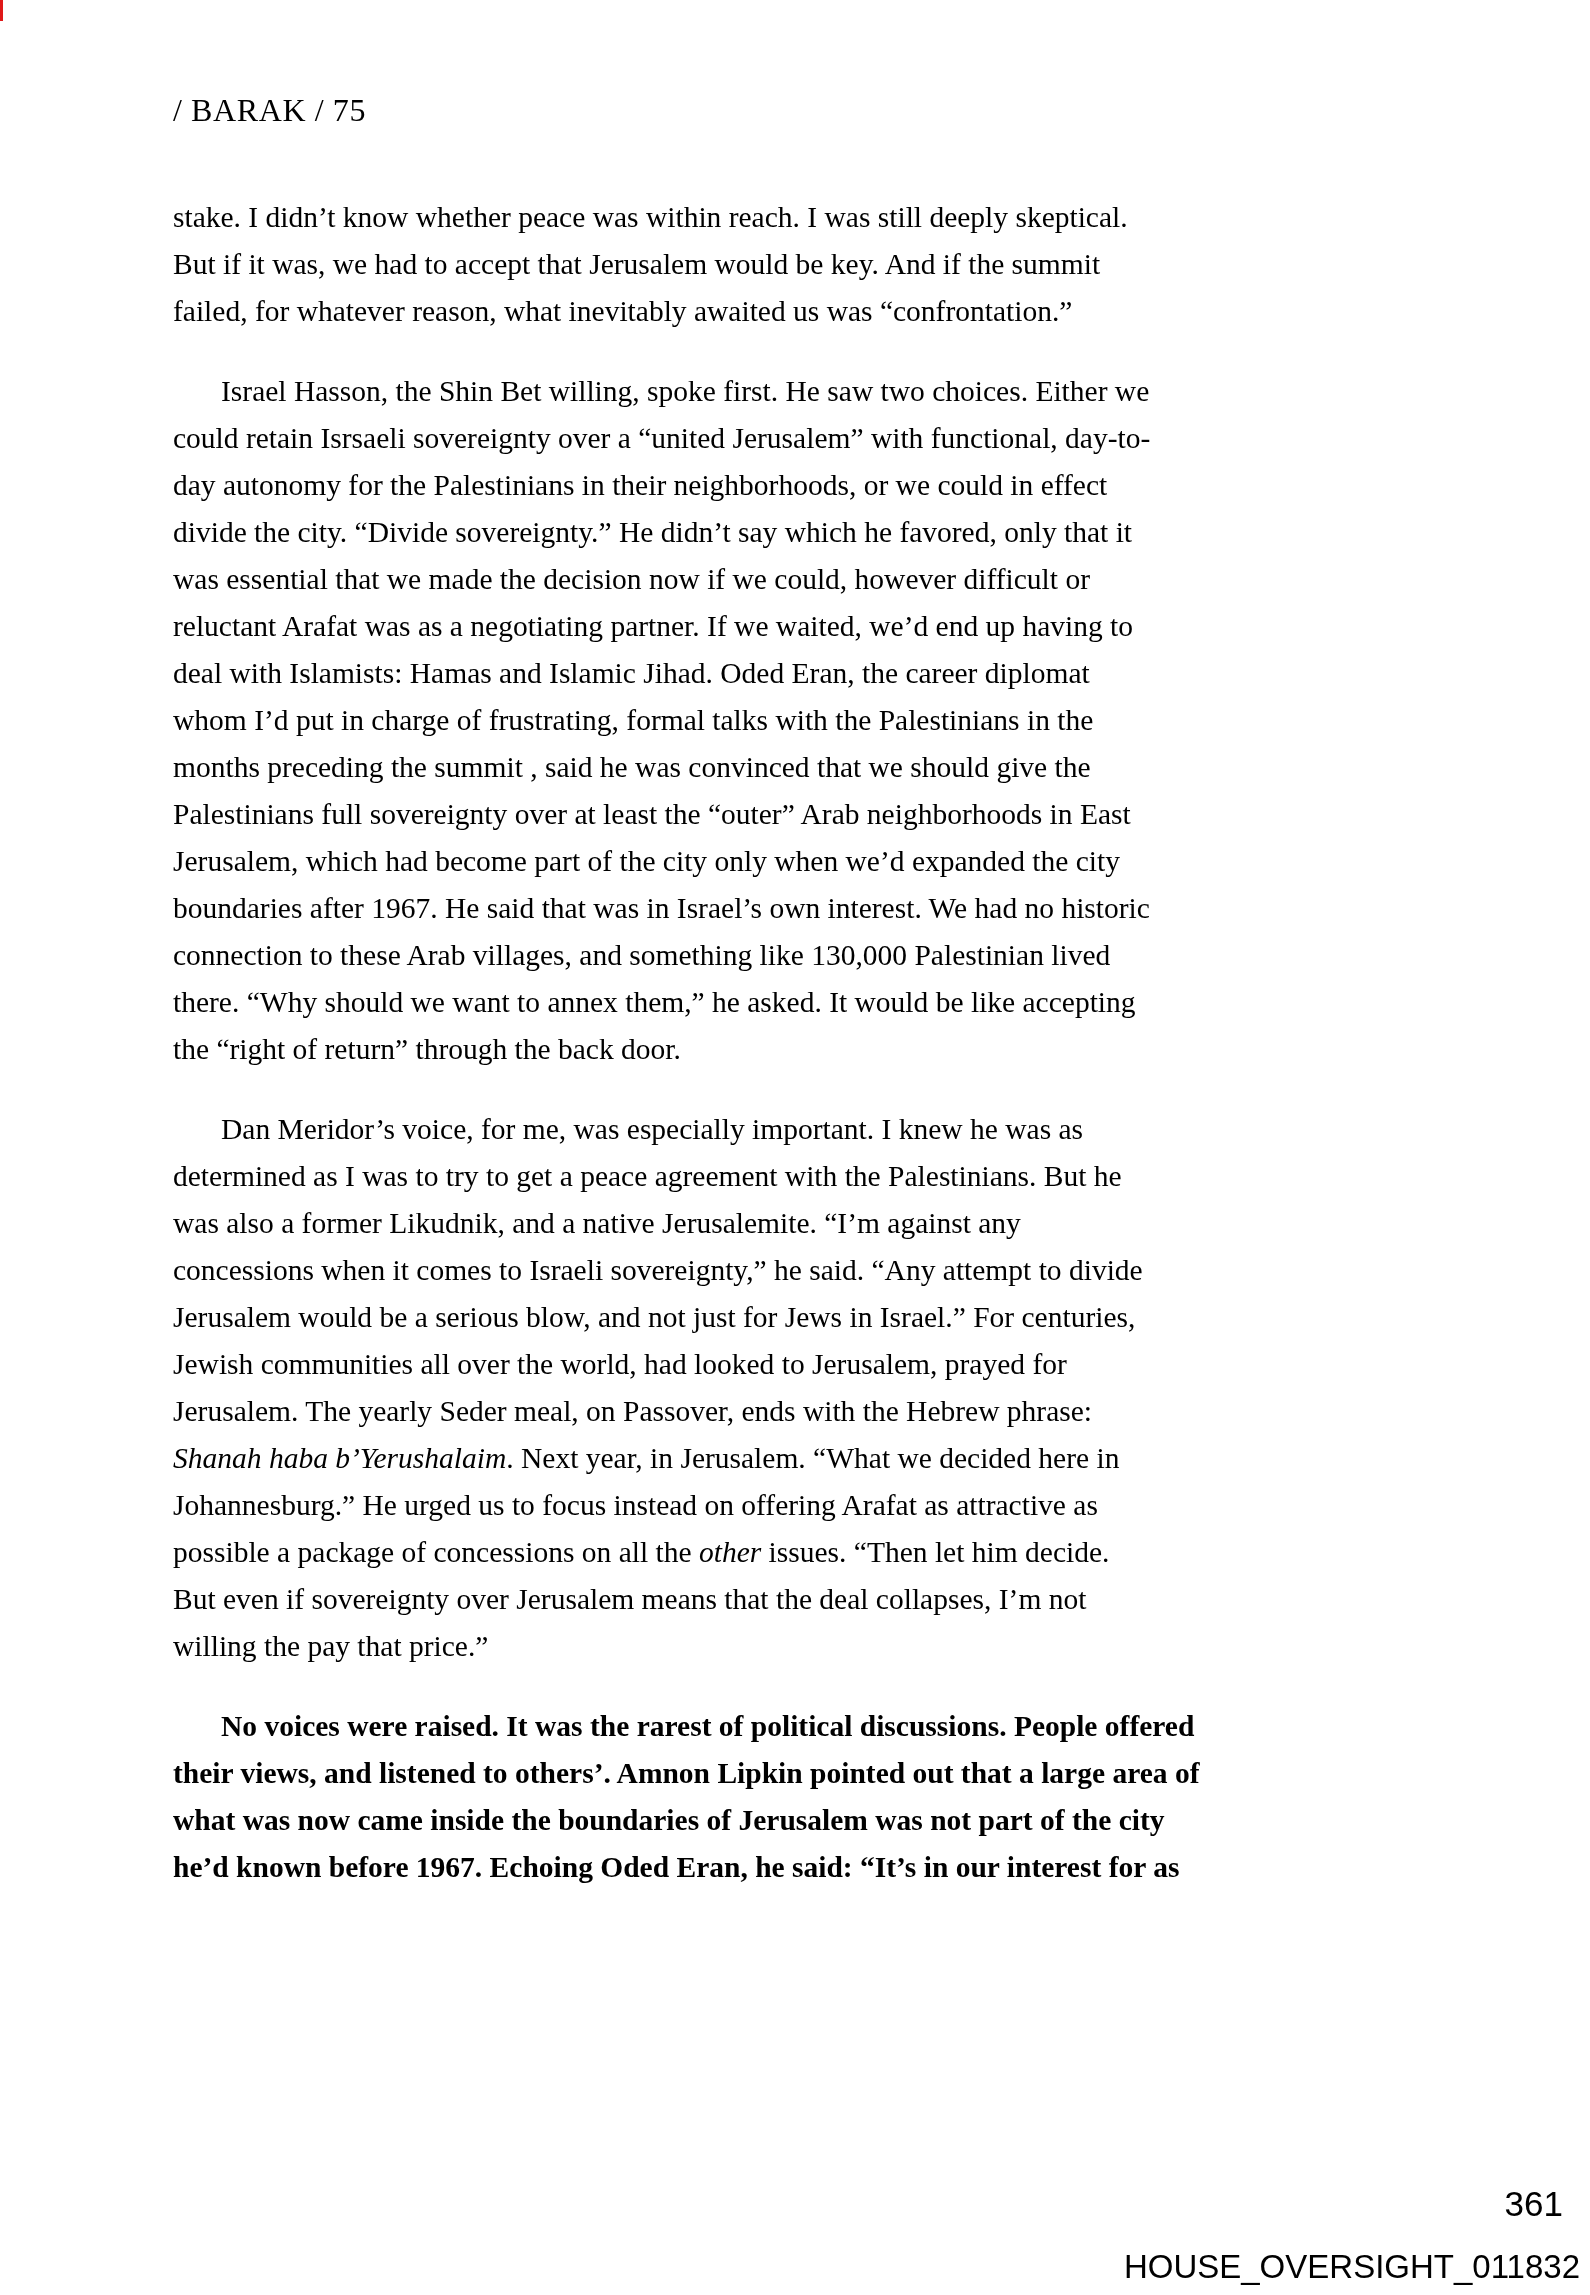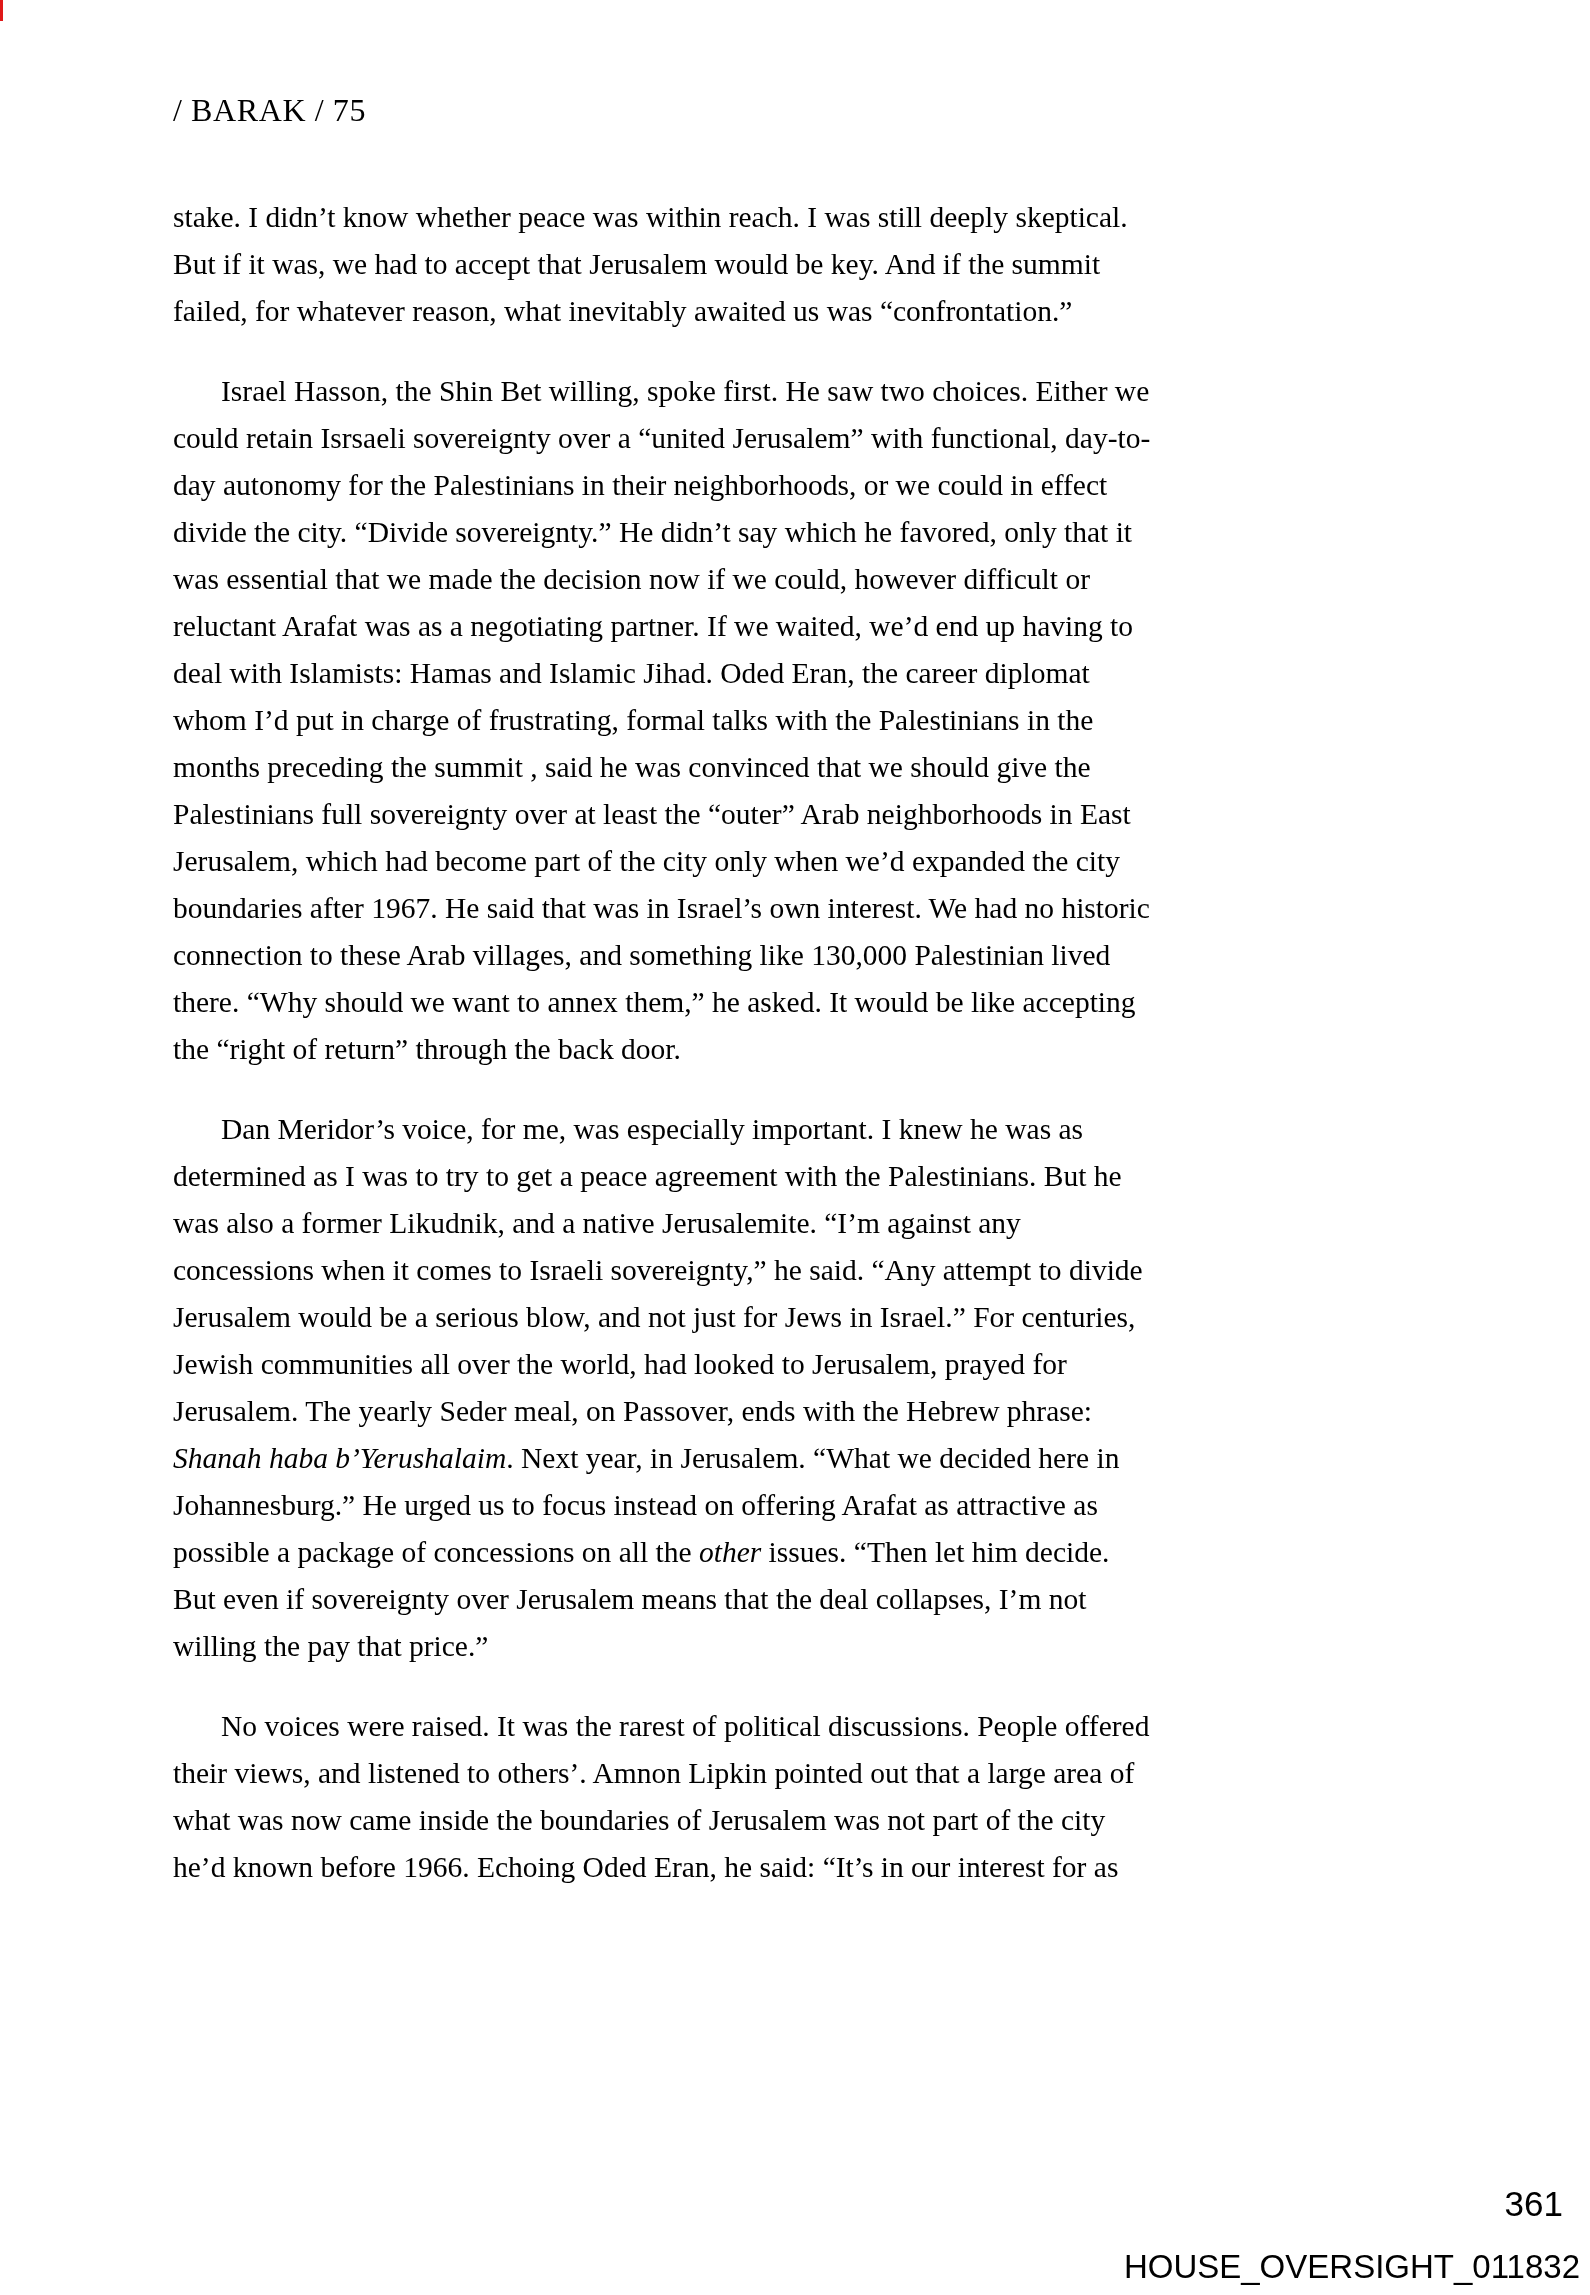--- a/index.html
+++ b/index.html
@@ -37,21 +37,21 @@
   }
   .page-body {
     position: absolute;
     left: 173px;
     top: 194px;
     width: 1277px;
     font-size: 29.5px;
     line-height: 47px;
   }
   .para { margin: 0 0 33px 0; }
-  .para:last-child { margin-bottom: 8px; }
+  .para:last-child { margin-bottom: 8px; font-weight: bold; }
   .para.indent .line:first-child { padding-left: 48px; }
   .line { white-space: nowrap; }
   .line .it { font-style: italic; }
   .page-number {
     position: absolute;
     top: 2186px;
     right: 28px;
     font-family: "Liberation Sans", sans-serif;
     font-size: 35px;
     line-height: 1;
@@ -109,19 +109,19 @@
         <div class="line"><span class="it">Shanah haba b’Yerushalaim</span><span>. Next year, in Jerusalem. “What we decided here in</span></div>
         <div class="line"><span>Johannesburg.” He urged us to focus instead on offering Arafat as attractive as</span></div>
         <div class="line"><span>possible a package of concessions on all the </span><span class="it">other</span><span> issues. “Then let him decide.</span></div>
         <div class="line"><span>But even if sovereignty over Jerusalem means that the deal collapses, I’m not</span></div>
         <div class="line"><span>willing the pay that price.”</span></div>
       </div>
       <div class="para indent">
         <div class="line"><span>No voices were raised. It was the rarest of political discussions. People offered</span></div>
         <div class="line"><span>their views, and listened to others’. Amnon Lipkin pointed out that a large area of</span></div>
         <div class="line"><span>what was now came inside the boundaries of Jerusalem was not part of the city</span></div>
-        <div class="line"><span>he’d known before 1966. Echoing Oded Eran, he said: “It’s in our interest for as</span></div>
+        <div class="line"><span>he’d known before 1967. Echoing Oded Eran, he said: “It’s in our interest for as</span></div>
       </div>
     </div>
   <div class="page-number">361</div>
   <div class="bates-stamp">HOUSE_OVERSIGHT_011832</div>
 </div>
 
 
 </body></html>

